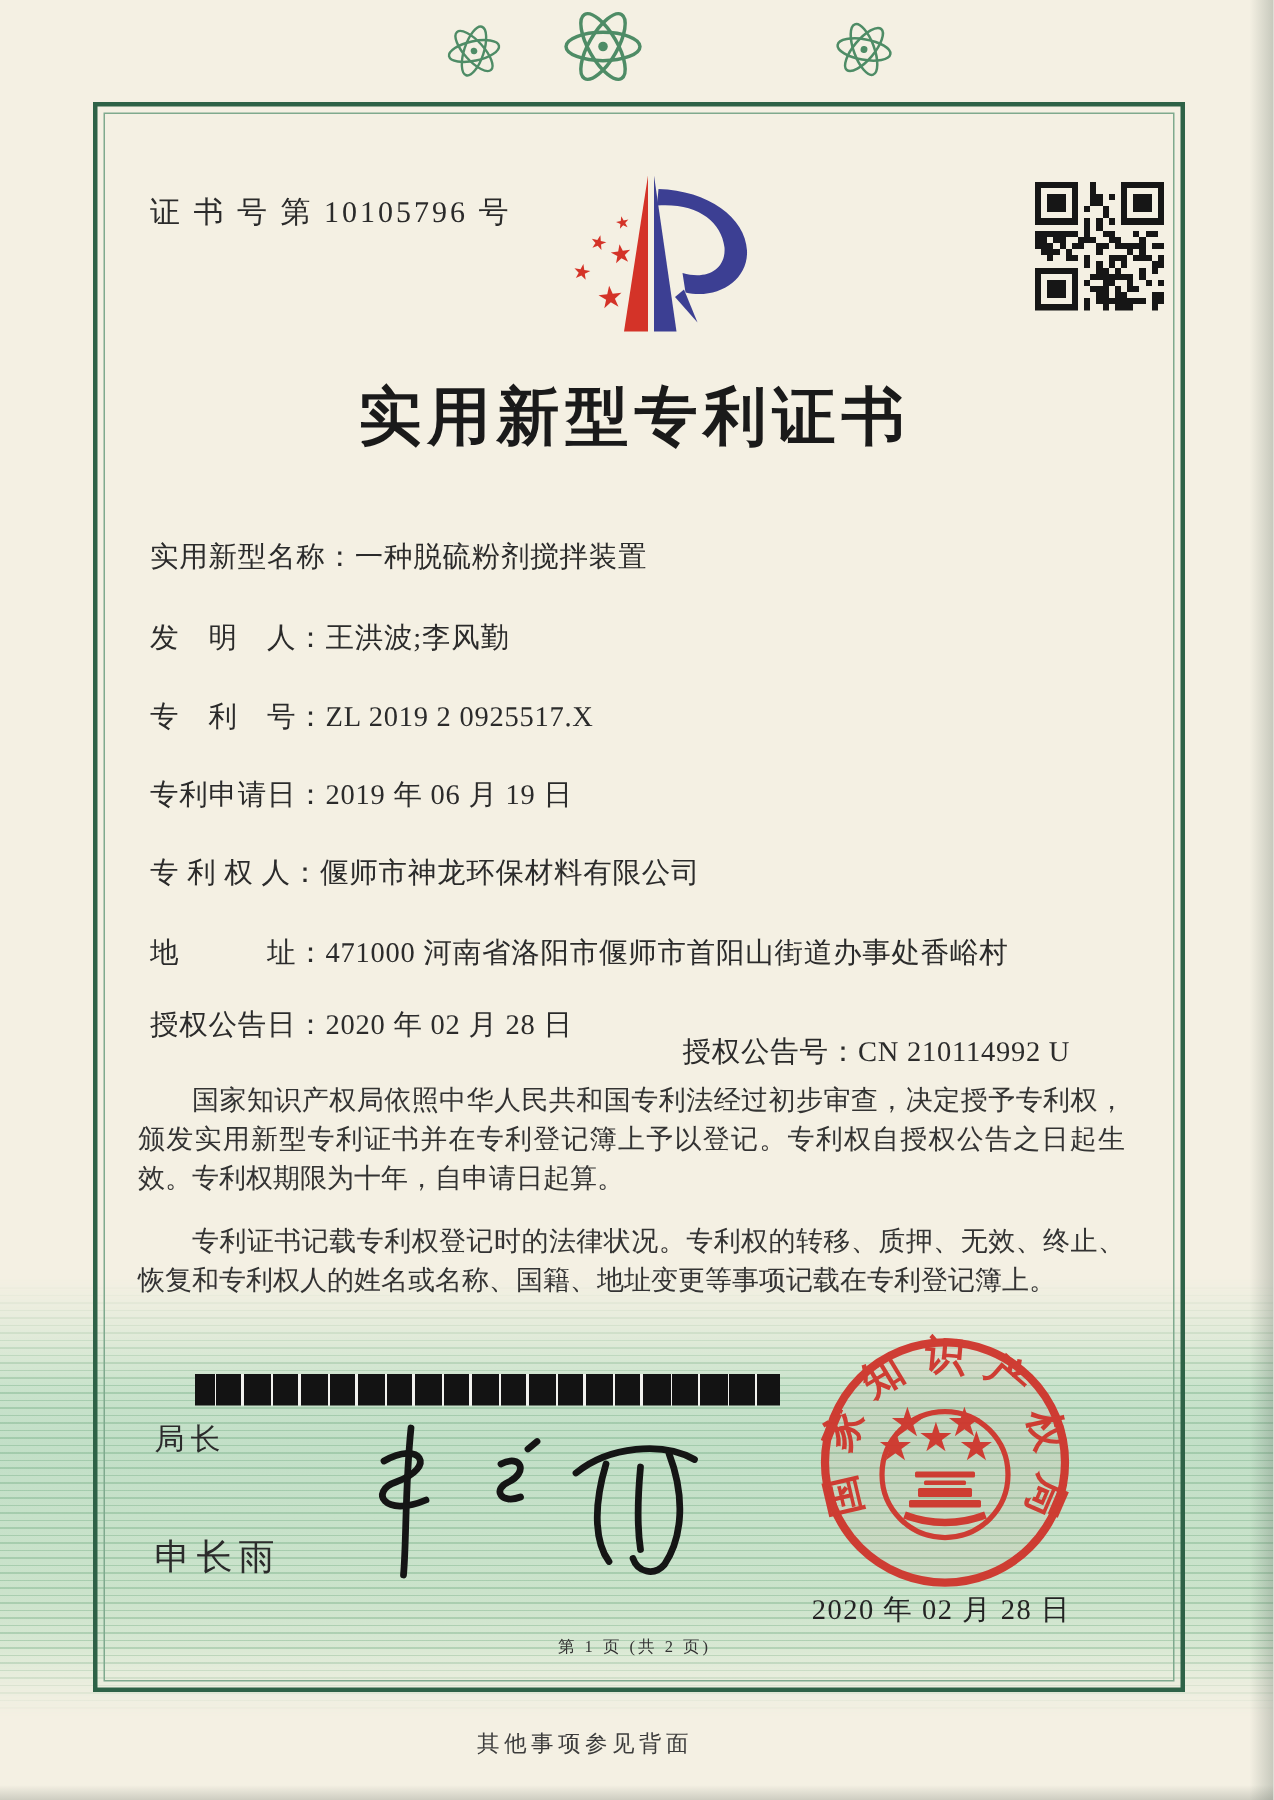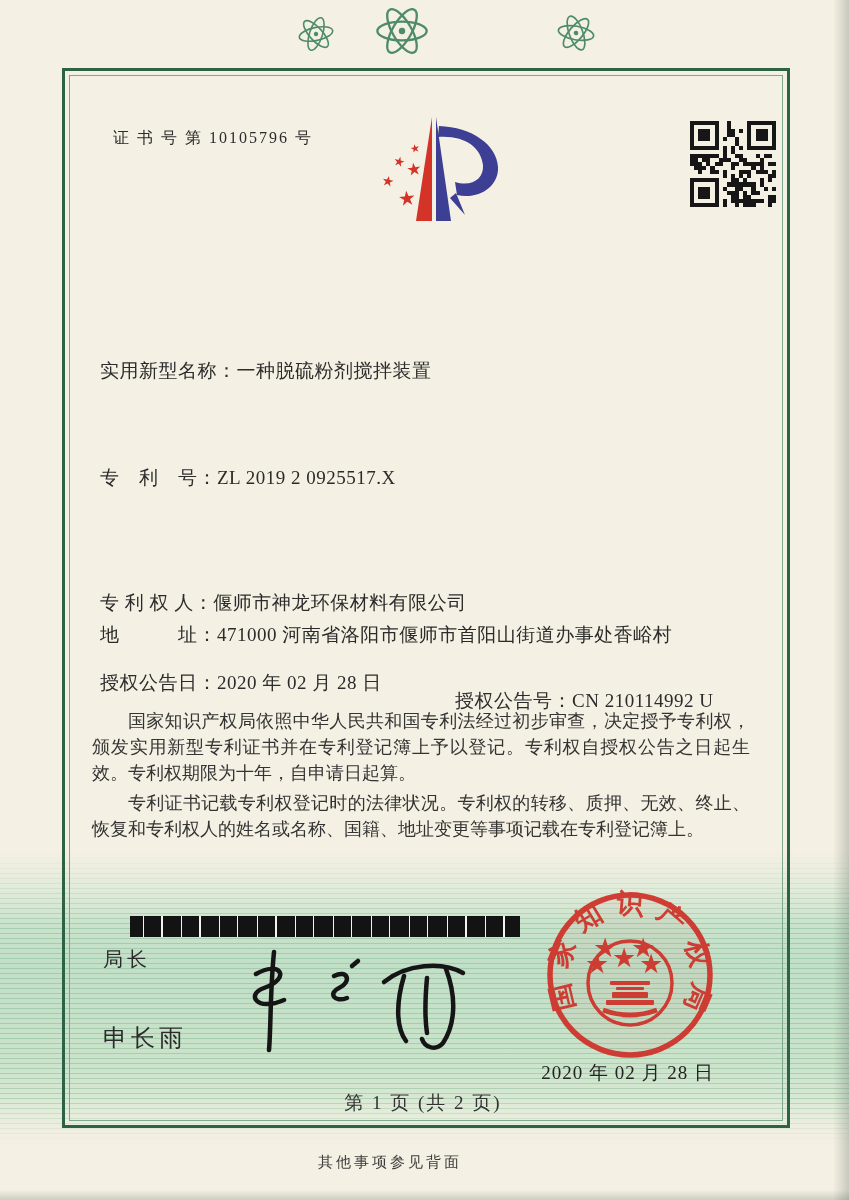--- a/index.html
+++ b/index.html
@@ -24,38 +24,38 @@
     mask:linear-gradient(180deg,transparent 0,#000 72px,#000 84%,transparent 100%);
   }
 
   
   .frame-outer{position:absolute;left:62px;top:68px;width:722px;height:1054px;
     border:3px solid #2e6247;z-index:2;}
   .frame-inner{position:absolute;inset:4px;border:1px solid #7fa98e;}
 
   .top-ornaments{position:absolute;left:0;top:0;width:849px;height:66px;z-index:2;}
 
-  .cert-no{position:absolute;left:113px;top:128px;font-size:16px;letter-spacing:2px;z-index:3;}
+  .cert-no{position:absolute;left:100px;top:128px;font-size:20px;letter-spacing:2px;z-index:3;}
 
   .logo{position:absolute;left:366px;top:102px;width:145px;height:128px;z-index:3;}
   .qr{position:absolute;left:690px;top:121px;width:86px;height:86px;z-index:3;}
   .qr svg{width:100%;height:100%;shape-rendering:crispEdges;}
   .qr .qr-m rect, .qr .qr-f{fill:#161616;}
 
   .title{position:absolute;left:62px;top:250px;width:722px;text-align:center;
     font-size:42px;font-weight:700;letter-spacing:4px;color:#1a1a1a;z-index:3;}
 
   .field{position:absolute;left:100px;font-size:19px;letter-spacing:.5px;z-index:3;white-space:nowrap;}
-  .f1{top:358px;} .f2{top:412px;} .f3{top:465px;} .f4{top:517px;} .f5{top:590px;} .f6{top:622px;}
+  .f1{top:358px;} .f2{top:412px;} .f3{top:465px;} .f4{top:517px;} .f5{top:569px;} .f6{top:622px;}
   .f7{top:670px;}
   .grant-right{position:absolute;left:455px;top:688px;font-size:19px;letter-spacing:.5px;z-index:3;white-space:nowrap;}
 
   .paras{position:absolute;left:92px;top:704px;width:658px;z-index:3;
     font-size:18px;line-height:26px;text-align:justify;color:#333;}
-  .paras p{margin:4px 0 4px 0;text-indent:2em;}
+  .paras p{margin:16px 0 4px 0;text-indent:2em;}
 
   .barcode{position:absolute;left:130px;top:916px;width:390px;height:21px;z-index:3;
     background:
       repeating-linear-gradient(90deg,
         #131313 0 13px, #f2f2ee 13px 14px,
         #131313 14px 31px, #f2f2ee 31px 32.5px,
         #131313 32.5px 38px);
   }
 
   .officer-title{position:absolute;left:103px;top:946px;font-size:20px;letter-spacing:4px;z-index:3;}
@@ -68,21 +68,21 @@
   .seal .ring{fill:rgba(207,49,40,.05);stroke:#cf3128;stroke-width:5.5;}
   .seal text{font-family:"Liberation Sans","DejaVu Sans",sans-serif;font-weight:700;
     font-size:27px;fill:#cf3128;letter-spacing:12px;}
   .seal .emblem *{fill:#cf3128;stroke:none;}
   .seal .emblem .ln{fill:none;stroke:#cf3128;}
 
   .seal-date{position:absolute;left:520px;top:1060px;width:215px;text-align:center;
     font-size:19px;letter-spacing:1px;color:#232323;z-index:5;}
 
   .pagination{position:absolute;left:62px;top:1090px;width:722px;text-align:center;
-    font-size:19px;letter-spacing:2px;color:#333;z-index:3;}
+    font-size:11px;letter-spacing:2px;color:#333;z-index:3;}
   .back-note{position:absolute;left:0;top:1153px;width:780px;text-align:center;
     font-size:15px;letter-spacing:3px;color:#3c3c3c;z-index:3;}
 
   .orn{stroke:#4e8c66;fill:none;stroke-width:1.6;}
   .orn-dot{fill:#4e8c66;}
 </style>
 </head>
 <body>
 
 <div class="page">
@@ -257,23 +257,26 @@
           <rect x="8" y="20" width="1" height="1"></rect>
           <rect x="11" y="20" width="1" height="1"></rect>
           <rect x="13" y="20" width="1" height="1"></rect>
           <rect x="14" y="20" width="1" height="1"></rect>
           <rect x="15" y="20" width="1" height="1"></rect>
           <rect x="19" y="20" width="1" height="1"></rect>
         </g>
     </svg>
   </div>
 
+  <div class="title">实用新型专利证书</div>
 
   <div class="field f1"><span>实用新型名称：</span><span>一种脱硫粉剂搅拌装置</span></div>
+  <div class="field f2"><span>发　明　人：</span><span>王洪波;李风勤</span></div>
   <div class="field f3"><span>专　利　号：</span><span>ZL 2019 2 0925517.X</span></div>
+  <div class="field f4"><span>专利申请日：</span><span>2019 年 06 月 19 日</span></div>
   <div class="field f5"><span>专 利 权 人：</span><span>偃师市神龙环保材料有限公司</span></div>
   <div class="field f6"><span>地　　　址：</span><span>471000 河南省洛阳市偃师市首阳山街道办事处香峪村</span></div>
 
   <div class="field f7"><span>授权公告日：</span><span>2020 年 02 月 28 日</span></div>
   <div class="grant-right"><span>授权公告号：</span><span>CN 210114992 U</span></div>
 
   <div class="paras">
     <p>国家知识产权局依照中华人民共和国专利法经过初步审查，决定授予专利权，颁发实用新型专利证书并在专利登记簿上予以登记。专利权自授权公告之日起生效。专利权期限为十年，自申请日起算。</p>
     <p>专利证书记载专利权登记时的法律状况。专利权的转移、质押、无效、终止、恢复和专利权人的姓名或名称、国籍、地址变更等事项记载在专利登记簿上。</p>
   </div>

